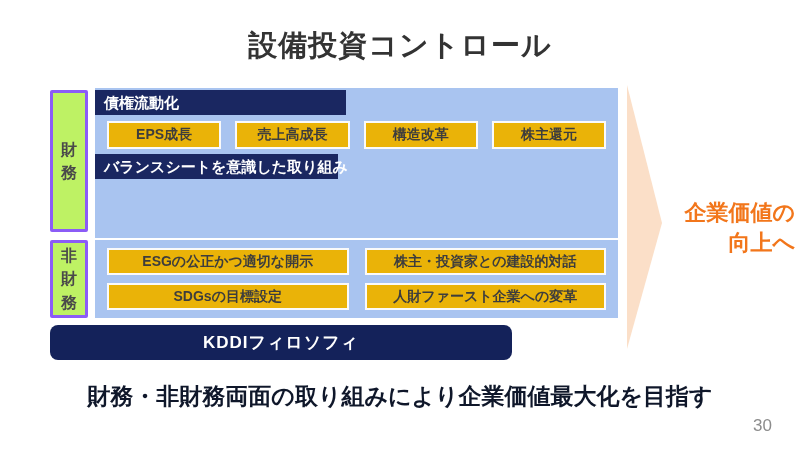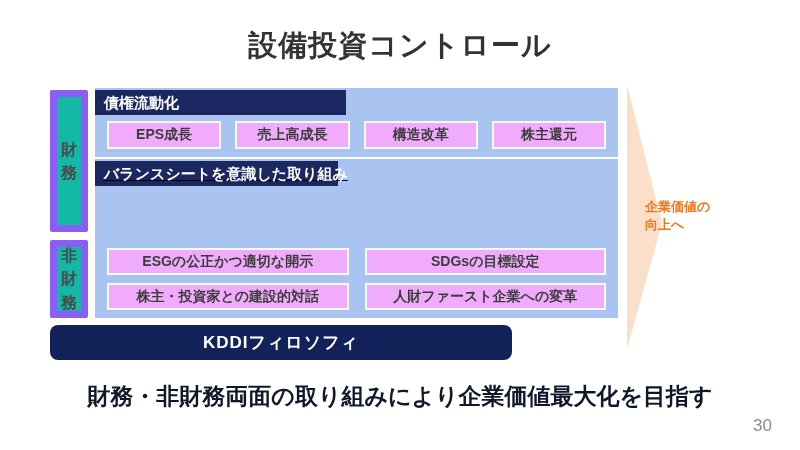--- a/index.html
+++ b/index.html
@@ -3,53 +3,53 @@
 <meta charset="utf-8">
 <style>
   * { margin:0; padding:0; box-sizing:border-box; }
   html,body { width:800px; height:450px; background:#ffffff; overflow:hidden;
     font-family:"Liberation Sans","DejaVu Sans",sans-serif; }
   .slide { position:relative; width:800px; height:450px; background:#ffffff; }
 
   .title { position:absolute; top:26px; left:0; right:0; text-align:center;
     font-size:29px; font-weight:bold; color:#333333; letter-spacing:1px; }
 
-  .label-box { position:absolute; left:50px; width:38px; background:#14b8a6;
-    border:7px solid #8b5cf6; border-radius:2px;
+  .label-box { position:absolute; left:50px; width:38px; background:#bef264;
+    border:3px solid #8b5cf6; border-radius:2px;
     display:flex; align-items:center; justify-content:center; }
   .label-fin { top:90px; height:142px; }
   .label-nonfin { top:240px; height:78px; }
   .vtext { width:1.15em; text-align:center; font-size:16px; font-weight:bold;
     color:#4a4a4a; line-height:1.45; word-break:break-all; }
 
   .blue-block { position:absolute; left:95px; width:523px; background:#a9c4f0; }
   .block1 { top:88px; height:69px; }
-  .block2 { top:159px; height:86px;text-decoration:underline; }
+  .block2 { top:152px; height:86px; }
   .block3 { top:240px; height:78px; display:grid; grid-template-columns:1fr 1fr;
     column-gap:16px; row-gap:8px; padding:8px 12px; }
 
   .navy-header { background:#1a2761; color:#ffffff; font-weight:bold; font-size:15px;
     height:25px; line-height:25px; padding-left:9px; margin-top:2px; white-space:nowrap; }
   .hdr1 { width:251px; }
   .hdr2 { width:243px; }
 
   .items-row { display:flex; gap:14px; padding:0 12px; margin-top:6px; }
-  .item { background:#f0abfc; border:2px solid #fafafa; color:#3d3d3d;
+  .item { background:#eab308; border:2px solid #fafafa; color:#3d3d3d;
     font-weight:bold; font-size:14px; height:28px; flex:1;
     display:flex; align-items:center; justify-content:center; white-space:nowrap; }
   .block3 .item { height:auto; min-height:27px; }
 
   .kddi-bar { position:absolute; left:50px; top:325px; width:462px; height:35px;
     background:#14225a; border-radius:8px; color:#ffffff; font-weight:bold;
     font-size:17px; letter-spacing:1px; display:flex; align-items:center; justify-content:center; }
 
   .arrow-svg { position:absolute; left:620px; top:83px; width:48px; height:270px; }
 
-  .arrow-label { position:absolute; left:645px; top:198px; width:150px; text-align:left;
-    color:#f2761b; font-size:13px; font-weight:bold; line-height:1.35; }
+  .arrow-label { position:absolute; left:645px; top:198px; width:150px; text-align:right;
+    color:#f2761b; font-size:22px; font-weight:bold; line-height:1.35; }
 
   .footer-msg { position:absolute; top:381px; left:0; right:0; text-align:center;
     font-size:23px; font-weight:bold; color:#0f172a; white-space:nowrap; }
 
   .page-number { position:absolute; top:416px; right:28px; font-size:17px; color:#8c8c8c; }
 </style>
 </head>
 <body>
 
 <div class="slide">
@@ -73,22 +73,22 @@
       <div class="item">株主還元</div>
     </div>
   </div>
 
   <div class="blue-block block2">
     <div class="navy-header hdr2">バランスシートを意識した取り組み</div>
   </div>
 
   <div class="blue-block block3">
     <div class="item">ESGの公正かつ適切な開示</div>
+    <div class="item">株主・投資家との建設的対話</div>
     <div class="item">SDGsの目標設定</div>
-    <div class="item">株主・投資家との建設的対話</div>
     <div class="item">人財ファースト企業への変革</div>
   </div>
 
   <div class="kddi-bar">KDDIフィロソフィ</div>
 
   <svg class="arrow-svg" viewBox="0 0 48 270" aria-hidden="true">
     <polygon points="7,2 42,140 7,266" fill="#fbdfc8"></polygon>
   </svg>
 
   <div class="arrow-label">

